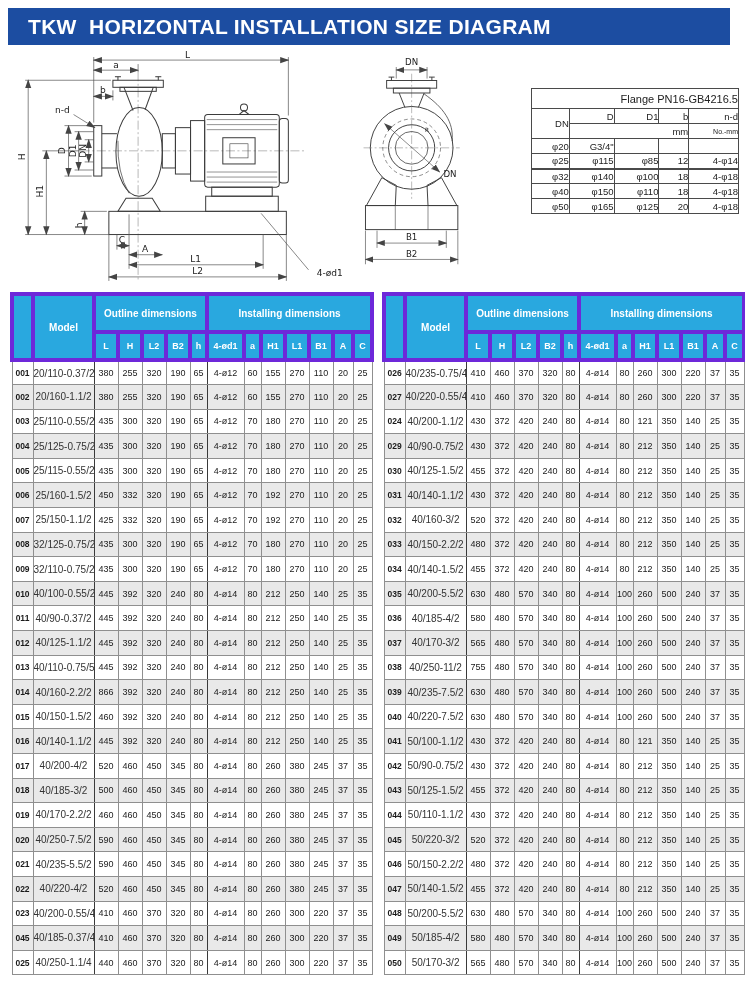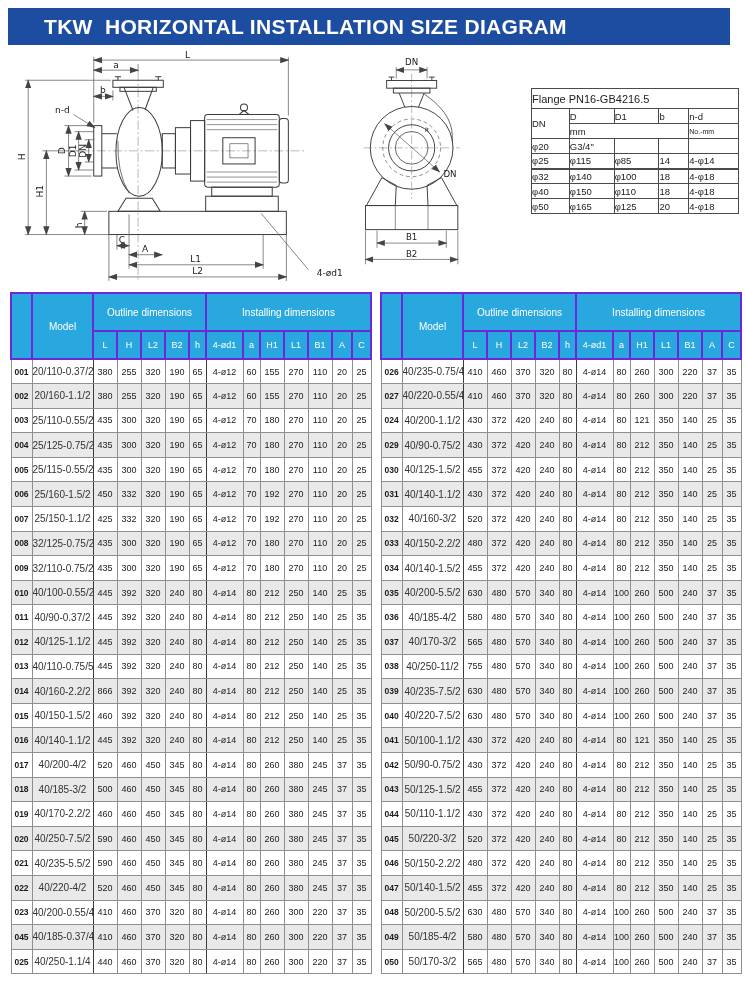--- a/index.html
+++ b/index.html
@@ -1,31 +1,31 @@
 <!DOCTYPE html>
 <html><head>
 <meta charset="utf-8">
 <style>
   *{box-sizing:border-box;margin:0;padding:0}
   html,body{width:745px;height:1000px;background:#ffffff;font-family:"Liberation Sans",sans-serif;position:relative;overflow:hidden}
   .banner{position:absolute;left:8px;top:8px;width:722px;height:37px;background:#1C4DA1;color:#fff;
-          font-size:21px;font-weight:bold;line-height:37px;padding-left:36px;white-space:pre;letter-spacing:.3px}
+          font-size:21px;font-weight:bold;line-height:37px;padding-left:20px;white-space:pre;letter-spacing:.3px}
   .svg-left{position:absolute;left:16px;top:50px;width:338px;height:240px}
   .svg-right{position:absolute;left:352px;top:50px;width:178px;height:238px}
   svg text{font-family:"DejaVu Sans",sans-serif}
 
   table.flange{position:absolute;left:531px;top:88px;width:208px;border-collapse:collapse;font-size:9.5px;color:#222;border:1.5px solid #333;background:#fff}
-  .flange td{border:1px solid #4a4a4a;text-align:left;height:15px;padding:0;font-weight:normal}
+  .flange td{border:1px solid #4a4a4a;text-align:right;height:15px;padding:0;font-weight:normal}
   .flange td.ftitle{font-size:11px;height:20px}
   .flange td.fnomm{font-size:7px}
   .flange tr.thick td{border-bottom-width:2px}
 
   .tables{position:absolute;left:10px;top:292px;display:flex;gap:8px}
   table.dim{border-collapse:collapse;table-layout:fixed;width:360px;font-size:9px;color:#1a1a1a;border:1.5px solid #3a3a3a;background:#fff}
-  .dim th{background:#29A8DF;color:#fff;font-weight:normal;border:2px solid #6d28d9;padding:0}
+  .dim th{background:#29A8DF;color:#fff;font-weight:bold;border:4px solid #6d28d9;padding:0}
   .dim th.gh{height:38px;font-size:10px}
   .dim th.ch{height:28px;font-size:9px}
   .dim td{border:1px solid #8f8f8f;text-align:center;height:24.6px;padding:0;overflow:hidden;white-space:nowrap}
   .dim tbody tr:nth-child(even){background:#E9E9E9}
   .dim td.num{font-weight:bold;font-size:8.5px}
   .dim td.model{font-size:10px;color:#333}
   .dim td.sep,.dim th.sep{border-right:1.4px solid #3a3a3a}
 </style>
 </head>
 <body>
@@ -208,21 +208,21 @@
         <td>φ20</td>
         <td>G3/4"</td>
         <td></td>
         <td></td>
         <td></td>
       </tr>
       <tr class="thick">
         <td>φ25</td>
         <td>φ115</td>
         <td>φ85</td>
-        <td>14</td>
+        <td>12</td>
         <td>4-φ14</td>
       </tr>
       <tr>
         <td>φ32</td>
         <td>φ140</td>
         <td>φ100</td>
         <td>18</td>
         <td>4-φ18</td>
       </tr>
       <tr>

